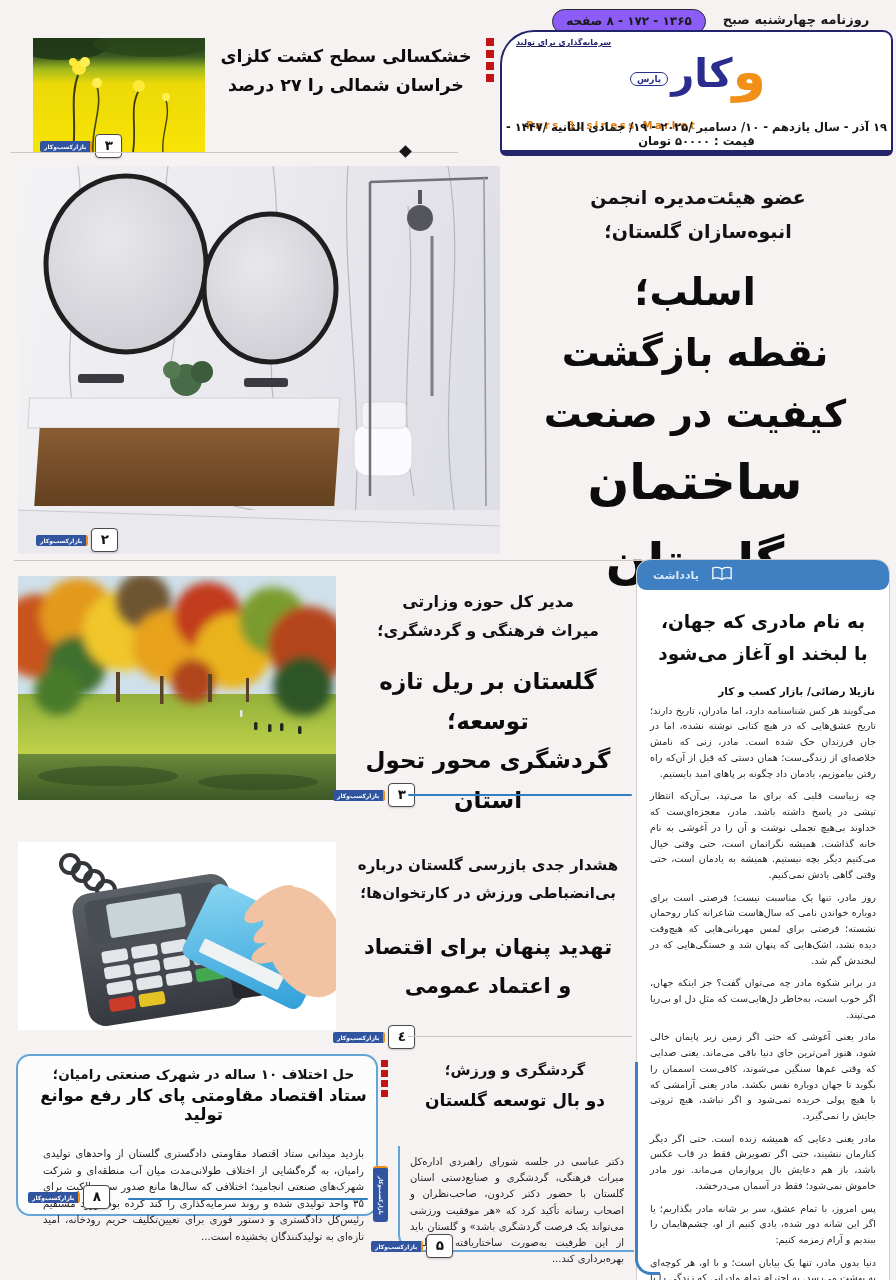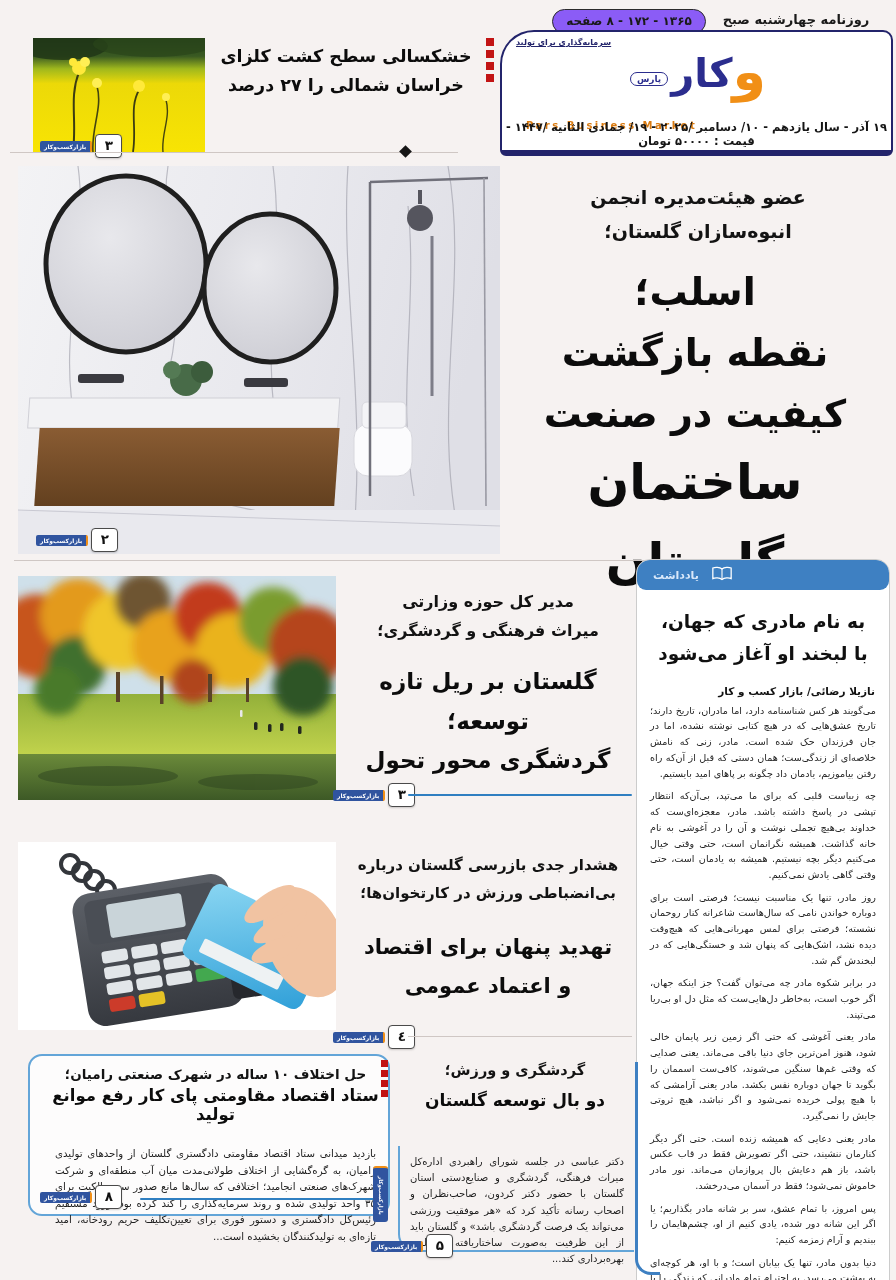--- a/index.html
+++ b/index.html
@@ -282,20 +282,21 @@
     </svg>
   </div>
 
   <div class="abs center" style="left:345px;top:588px;width:286px;">
     <div class="kicker" style="font-size:16px;line-height:1.8;">مدیر کل حوزه وزارتی</div>
     <div class="kicker" style="font-size:16px;line-height:1.8;">میراث فرهنگی و گردشگری؛</div>
   </div>
   <div class="abs center" style="left:345px;top:662px;width:286px;">
     <div class="headline" style="font-size:23px;line-height:1.72;">گلستان بر ریل تازه توسعه؛</div>
     <div class="headline" style="font-size:23px;line-height:1.72;">گردشگری محور تحول</div>
+    <div class="headline" style="font-size:23px;line-height:1.72;">استان</div>
   </div>
   <div class="abs pbadge" style="left:333px;top:783px;">
     <span class="pnum">۳</span>
     <span class="pstrip">بازارکسب‌وکار</span>
   </div>
   <div class="abs rule-blue" style="left:408px;top:794px;width:224px;"></div>
 
   <div class="abs" style="left:18px;top:842px;width:318px;height:188px;">
     <svg width="318" height="188" viewBox="0 0 318 188">
       <defs>
@@ -387,21 +388,21 @@
       <p>در برابر شکوه مادر چه می‌توان گفت؟ جز اینکه جهان، اگر خوب است، به‌خاطر دل‌هایی‌ست که مثل دل او بی‌ریا می‌تپند.</p>
       <p>مادر یعنی آغوشی که حتی اگر زمین زیر پایمان خالی شود، هنوز امن‌ترین جای دنیا باقی می‌ماند. یعنی صدایی که وقتی غم‌ها سنگین می‌شوند، کافی‌ست اسممان را بگوید تا جهان دوباره نفس بکشد. مادر یعنی آرامشی که با هیچ پولی خریده نمی‌شود و اگر نباشد، هیچ ثروتی جایش را نمی‌گیرد.</p>
       <p>مادر یعنی دعایی که همیشه زنده است. حتی اگر دیگر کنارمان ننشیند، حتی اگر تصویرش فقط در قاب عکس باشد، باز هم دعایش بال پروازمان می‌ماند. نور مادر خاموش نمی‌شود؛ فقط در آسمان می‌درخشد.</p>
       <p>پس امروز، با تمام عشق، سر بر شانه مادر بگذاریم؛ یا اگر این شانه دور شده، یادی کنیم از او، چشم‌هایمان را ببندیم و آرام زمزمه کنیم:</p>
       <p>دنیا بدون مادر، تنها یک بیابان است؛ و با او، هر کوچه‌ای به بهشت می‌رسد. به احترام تمام مادرانی که زندگی را با عشق امضا کرده‌اند، روزتان سرشار از لبخند و آرامش باد.</p>
 
     </div>
   </div>
   <div class="abs note-corner" style="left:635px;top:1062px;width:22px;height:210px;"></div>
 
-  <div class="abs bluebox" style="left:28px;top:1054px;width:362px;height:162px;padding-left:13px;">
+  <div class="abs bluebox" style="left:16px;top:1054px;width:362px;height:162px;padding-left:13px;">
     <div class="center kicker" style="margin-top:10px;font-size:13.5px;font-weight:700;">حل اختلاف ۱۰ ساله در شهرک صنعتی رامیان؛</div>
     <div class="center headline" style="margin-top:4px;font-size:16.5px;">ستاد اقتصاد مقاومتی پای کار رفع موانع تولید</div>
     <div class="smallbody" style="margin:22px 12px 0 12px;">بازدید میدانی ستاد اقتصاد مقاومتی دادگستری گلستان از واحدهای تولیدی رامیان، به گره‌گشایی از اختلاف طولانی‌مدت میان آب منطقه‌ای و شرکت شهرک‌های صنعتی انجامید؛ اختلافی که سال‌ها مانع صدور سند مالکیت برای ۳۵ واحد تولیدی شده و روند سرمایه‌گذاری را کند کرده بود. ورود مستقیم رئیس‌کل دادگستری و دستور فوری برای تعیین‌تکلیف حریم رودخانه، امید تازه‌ای به تولیدکنندگان بخشیده است...</div>
     <div class="pbadge" style="position:absolute;left:10px;bottom:5px;">
       <span class="pnum">۸</span>
       <span class="pstrip">بازارکسب‌وکار</span>
     </div>
     <div class="rule-blue" style="position:absolute;left:110px;bottom:14px;width:240px;"></div>
   </div>
 

